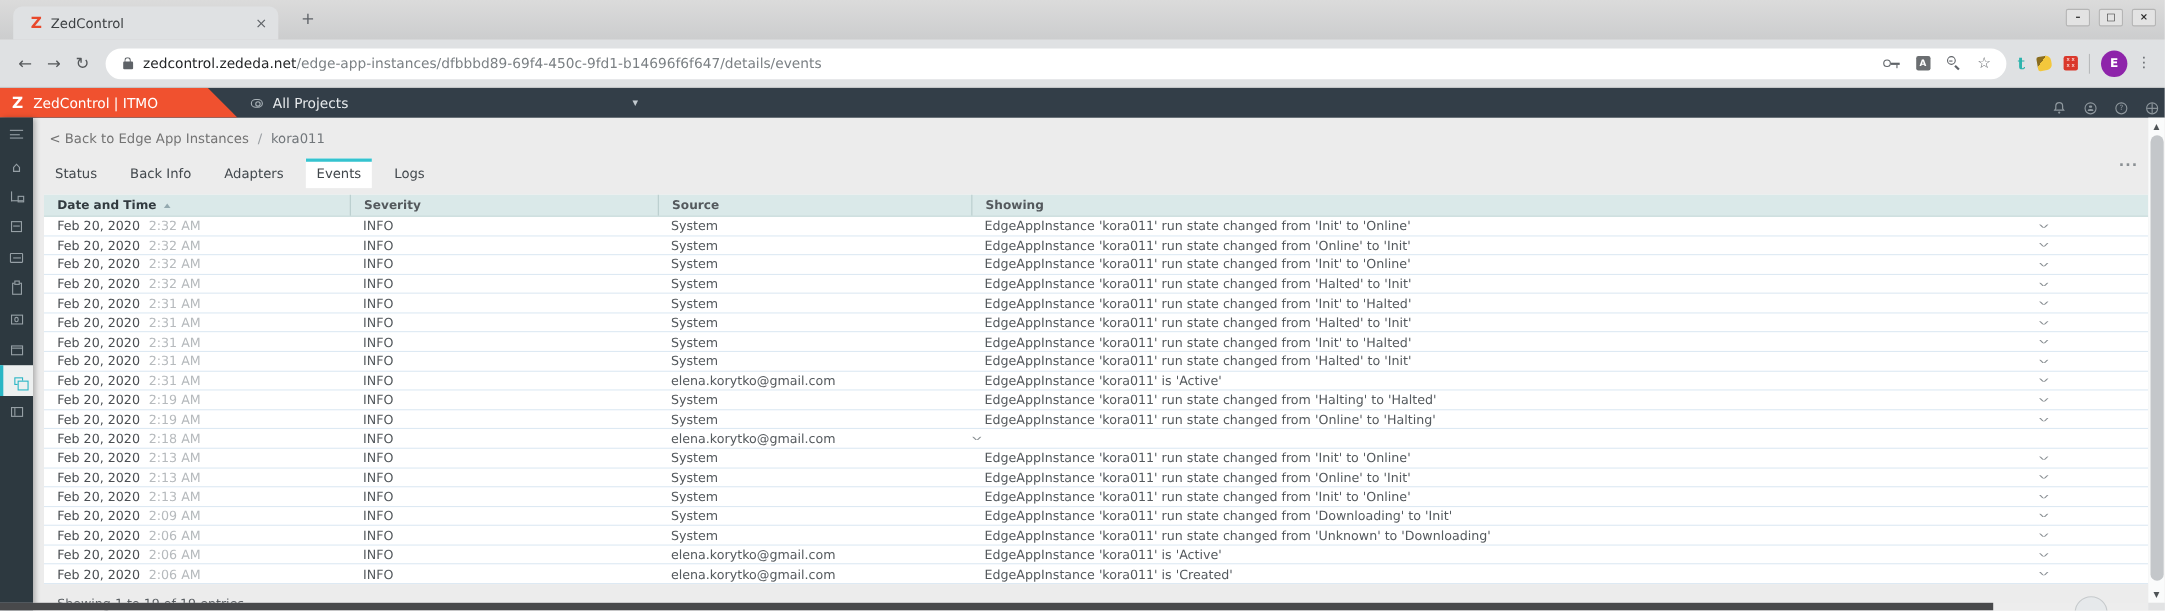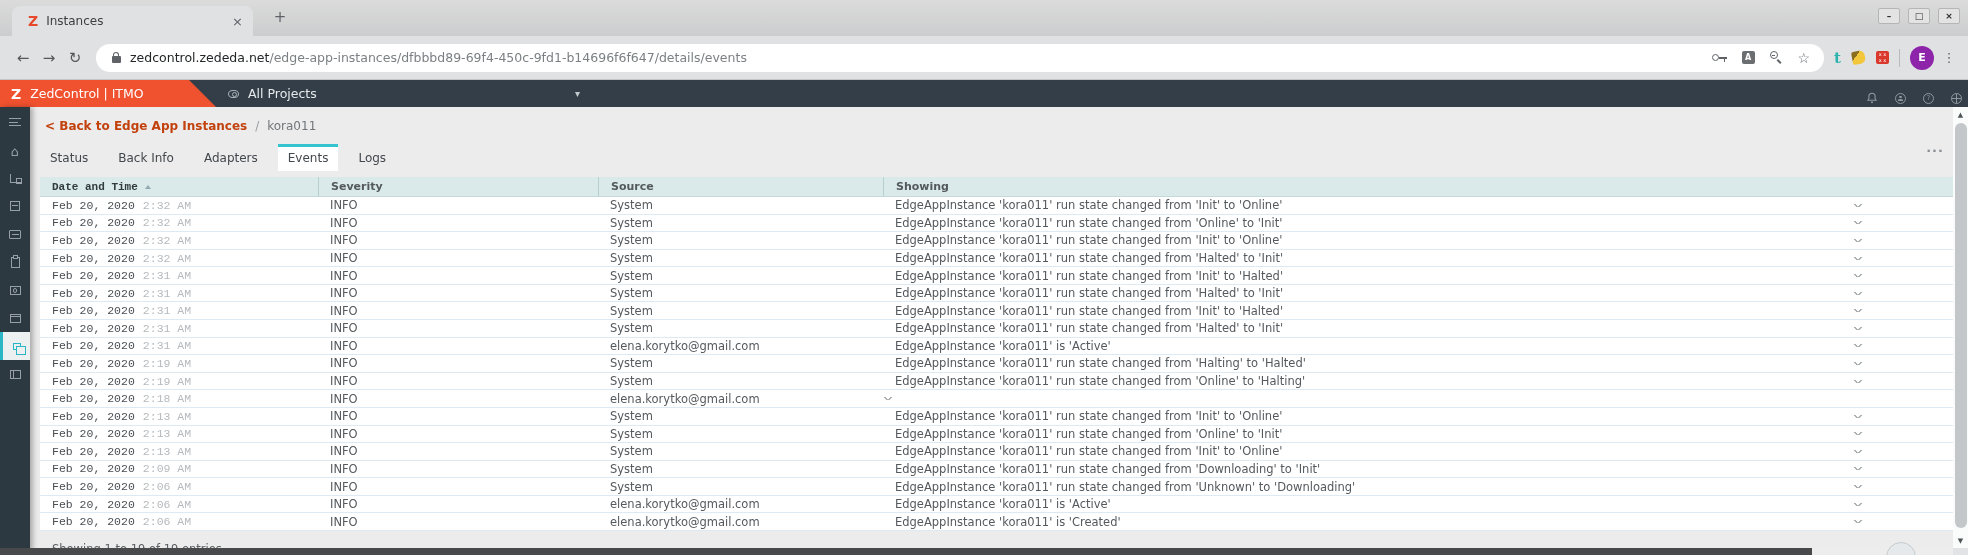--- a/index.html
+++ b/index.html
@@ -94,39 +94,39 @@
   .ic-image::before { content:''; position:absolute; left:2px; top:1.8px; width:2.4px; height:2.4px; border-radius:50%; border:1px solid; }
   .ic-window { width:11px; height:9px; border:1.3px solid; }
   .ic-window::before { content:''; position:absolute; left:0; right:0; top:1.8px; border-top:1.3px solid; }
   .ic-layers { width:8px; height:7px; border:1.4px solid; }
   .ic-layers::after { content:''; position:absolute; left:2.8px; top:2.4px; width:8px; height:7px; border:1.4px solid; background:#edf0f0; }
   .ic-panel { width:11px; height:9px; border:1.3px solid; }
   .ic-panel::before { content:''; position:absolute; left:2.6px; top:0; bottom:0; border-left:1.3px solid; }
 
   .main { flex:1; padding:0 15px 0 10px; position:relative; min-width:0; }
   .crumb { padding:12px 0 0 5px; font-size:12px; display:flex; gap:8px; align-items:baseline; }
-  .crumb-link { color:#c2410c; font-weight:bold; }
+  .crumb-link { color:#737373; font-weight:normal; }
   .crumb-sep { color:#9a9fa3; }
   .crumb-cur { color:#71767a; }
   .more-dots { position:absolute; right:24px; top:33px; color:#8b9094; font-size:13px; font-weight:bold; letter-spacing:1px; }
 
   .tabbar { display:flex; gap:10px; height:27px; margin-top:11px; align-items:stretch; }
   .ptab { padding:0 10px; font-size:12px; color:#42484d; display:flex; align-items:center; }
   .ptab.active { background:#fff; box-shadow:inset 0 3px 0 #35c3cf; }
 
   .etable { margin-top:6px; background:#fff; }
   .thead { display:flex; height:20px; background:#dae9e9; align-items:center;
     font-size:11px; font-weight:bold; color:#323b40; border-bottom:1px solid #c7dada; }
   .thead .cell { height:100%; display:flex; align-items:center; }
   .thead .c-sev, .thead .c-src, .thead .c-sum { border-left:1px solid rgba(70,110,110,.22); }
   .sort { width:0; height:0; border-left:3.5px solid transparent; border-right:3.5px solid transparent;
     border-bottom:4.5px solid #93a9af; display:inline-block; margin-left:7px; }
   .trow { display:flex; height:17.58px; align-items:center; border-bottom:1px solid #dde9f3; font-size:11.5px; }
   .cell { overflow:hidden; white-space:nowrap; }
-  .c-date { width:278px; padding-left:12px; display:flex; align-items:center;font-family:Liberation Mono, monospace; }
+  .c-date { width:278px; padding-left:12px; display:flex; align-items:center; }
   .c-sev  { width:280px; padding-left:12px; color:#54595d; }
   .c-src  { width:285px; padding-left:12px; color:#54595d; }
   .c-sum  { flex:1; padding-left:12px; color:#54595d; }
   .c-x    { width:100px; display:flex; align-items:center; padding-left:2px; }
   .d-date { color:#4a4e52;text-align:center; }
   .d-time { color:#b6babd; margin-left:8px; }
   .chev { width:6px; height:6px; border-right:1.5px solid #888e92; border-bottom:1.5px solid #888e92;
     transform:rotate(45deg); margin-top:-3px; }
   .showing { margin-top:11px; padding-left:12px; font-size:11.5px; color:#595e62; }
 
@@ -142,21 +142,21 @@
     background:#e6e9eb; border:1px solid #c6cacc; z-index:6; }
 </style>
 </head>
 <body>
 
 <div class="screen">
 
   <div class="titlebar">
     <div class="btab">
       <span class="favicon">Z</span>
-      <span class="btab-title">Instances</span>
+      <span class="btab-title">ZedControl</span>
       <span class="tabclose">×</span>
     </div>
     <span class="newtab">+</span>
     <div class="winctl">
       <span class="winbtn">–</span>
       <span class="winbtn">□</span>
       <span class="winbtn">×</span>
     </div>
   </div>
 

